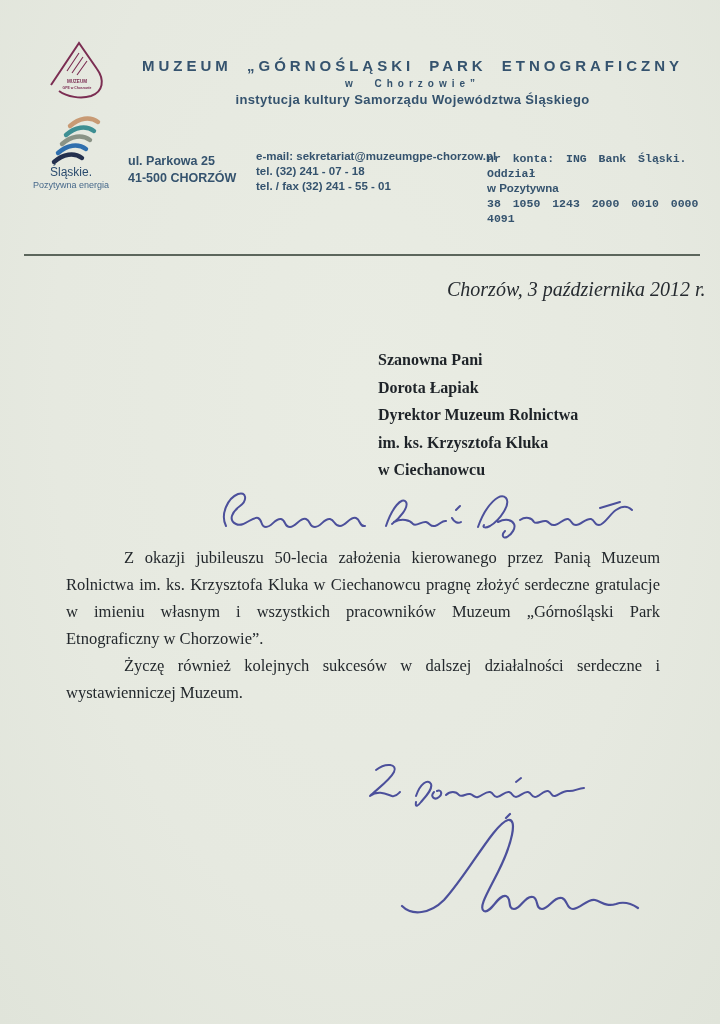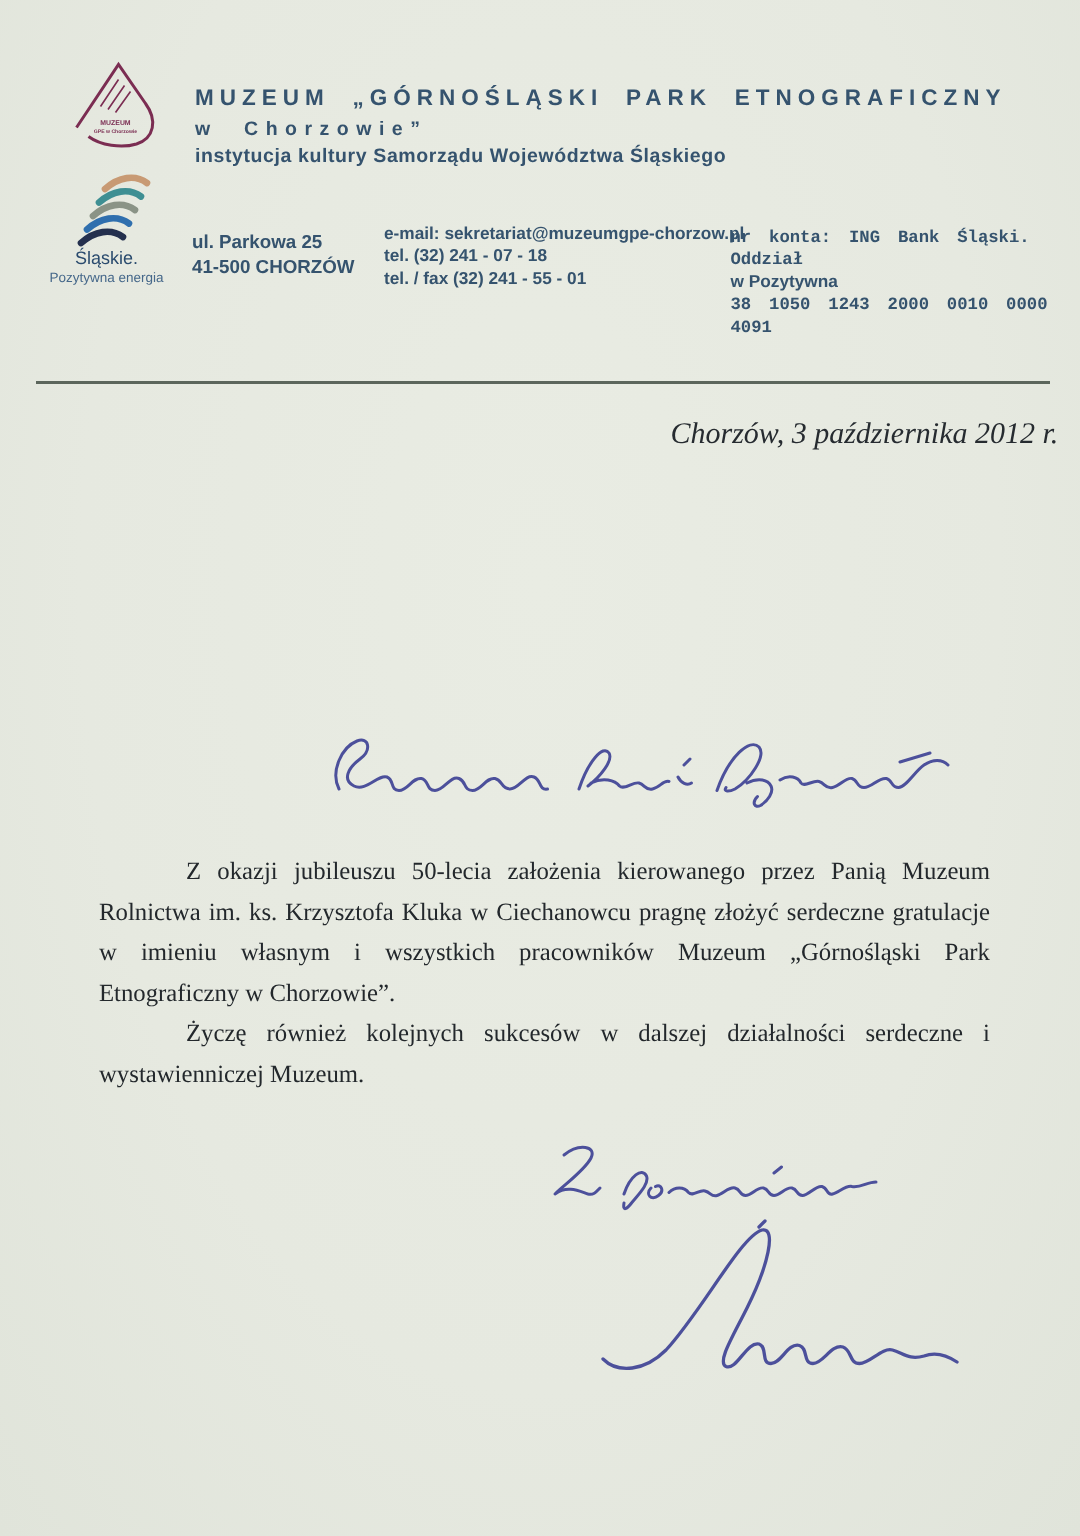--- a/index.html
+++ b/index.html
@@ -2,35 +2,35 @@
 <html lang="pl"><head>
 <meta charset="utf-8">
 <style>
   html,body{margin:0;padding:0;}
   body{width:720px;height:1024px;background:#dfe3d9;font-family:"Liberation Sans",sans-serif;}
   .page{position:relative;width:720px;height:1024px;overflow:hidden;
         background:radial-gradient(ellipse at 50% 38%, #e9ece3 0%, #e6e9e0 60%, #e0e4da 100%);}
   
   .logo-museum{position:absolute;left:44px;top:38px;}
   .logo-slaskie{position:absolute;left:28px;top:110px;}
-  .title-block{position:absolute;left:130px;top:57px;width:565px;color:#35536e;}
+  .title-block{position:absolute;left:130px;top:57px;width:565px;text-align:center;color:#35536e;}
   .title-l1{font-size:15px;font-weight:bold;letter-spacing:4px;word-spacing:7px;white-space:nowrap;}
-  .title-l2{font-size:13px;font-weight:bold;letter-spacing:5px;word-spacing:9px;margin-top:4px;}
+  .title-l2{font-size:10px;font-weight:bold;letter-spacing:5px;word-spacing:9px;margin-top:4px;}
   .title-l3{font-size:13px;font-weight:bold;letter-spacing:.4px;margin-top:3px;}
   .address{position:absolute;left:128px;top:153px;color:#35536e;font-size:12.5px;font-weight:bold;line-height:17px;}
   .contact{position:absolute;left:256px;top:149px;color:#35536e;font-size:11.5px;font-weight:bold;line-height:15px;}
   .bank{position:absolute;left:487px;top:151px;width:220px;color:#35536e;font-size:11.5px;font-weight:bold;line-height:15px;}
   .bank .sp{word-spacing:5px;font-family:Liberation Mono, monospace;}
   .divider{position:absolute;left:24px;top:254px;width:676px;height:2px;background:#5c665c;}
   
   .dateline{position:absolute;left:447px;top:278px;font-family:"Liberation Serif",serif;
             font-style:italic;font-size:20px;color:#262b30;}
   .recipient{position:absolute;left:378px;top:346px;font-family:"Liberation Serif",serif;
              font-weight:bold;font-size:16px;line-height:27.5px;color:#1e2328;}
-  .body-text{position:absolute;left:66px;top:567px;width:594px;font-family:"Liberation Serif",serif;
+  .body-text{position:absolute;left:66px;top:544px;width:594px;font-family:"Liberation Serif",serif;
              font-size:16.5px;line-height:27px;color:#23282c;text-align:justify;}
   .body-text p{margin:0;text-indent:58px;}
   
   .hw{position:absolute;}
   .hw-salutation{left:216px;top:480px;}
   .hw-closing{left:358px;top:752px;}
   .hw-signature{left:394px;top:810px;}
   .hw path{fill:none;stroke-width:2;stroke-linecap:round;stroke-linejoin:round;}
   .hw-signature path{stroke-width:2.2;}
   
@@ -81,20 +81,27 @@
   <div class="bank">
     <div class="sp">nr konta: ING Bank Śląski. Oddział</div>
     <div>w Pozytywna</div>
     <div class="sp">38 1050 1243 2000 0010 0000 4091</div>
   </div>
 
   <div class="divider"></div>
 
   <div class="dateline">Chorzów, 3 października 2012 r.</div>
 
+  <div class="recipient">
+    <div>Szanowna Pani</div>
+    <div>Dorota Łapiak</div>
+    <div>Dyrektor Muzeum Rolnictwa</div>
+    <div>im. ks. Krzysztofa Kluka</div>
+    <div>w Ciechanowcu</div>
+  </div>
 
   <svg class="hw hw-salutation" width="430" height="64" viewBox="0 0 430 64" role="img" aria-label="Szanowna Pani Dyrektor">
     <path d="M10,46 C4,34 12,18 22,14 C30,11 32,20 24,26 C16,32 12,40 20,44 C28,48 36,36 42,38 C47,40 44,47 50,47 C56,47 59,38 65,39 C70,40 68,47 74,47 C80,47 84,37 90,39 C95,41 93,47 99,47 C105,47 108,38 114,39 C119,40 118,46 124,46 C130,46 134,36 140,38 C145,40 143,47 149,46" stroke="#4c509b"></path>
     <path d="M170,46 C176,28 186,16 190,22 C193,27 184,38 176,44 M178,42 C186,38 194,40 197,44 C200,47 206,41 210,42 C214,43 214,47 219,46 C224,45 226,40 230,41 M236,38 C238,42 242,44 245,42 M240,30 L244,26" stroke="#4c509b"></path>
     <path d="M262,47 C270,24 284,12 290,18 C295,24 284,40 274,46 C270,48 266,48 268,45 M282,42 C290,38 296,40 298,44 C300,48 296,54 291,57 C287,59 285,55 289,51 M304,40 C310,36 316,38 318,42 C320,45 326,40 330,41 C334,42 334,46 339,45 C344,44 348,38 352,39 C356,40 355,45 360,45 C365,45 370,38 375,39 C379,40 378,45 383,45 C388,45 394,34 400,30 C406,26 412,26 416,30 M384,28 L404,22" stroke="#4c509b"></path>
   </svg>
 
   <div class="body-text">
     <p>Z okazji jubileuszu 50-lecia założenia kierowanego przez Panią Muzeum Rolnictwa im. ks. Krzysztofa Kluka w Ciechanowcu pragnę złożyć serdeczne gratulacje w imieniu własnym i wszystkich pracowników Muzeum „Górnośląski Park Etnograficzny w Chorzowie”.</p>
     <p>Życzę również kolejnych sukcesów w dalszej działalności serdeczne i wystawienniczej Muzeum.</p>

